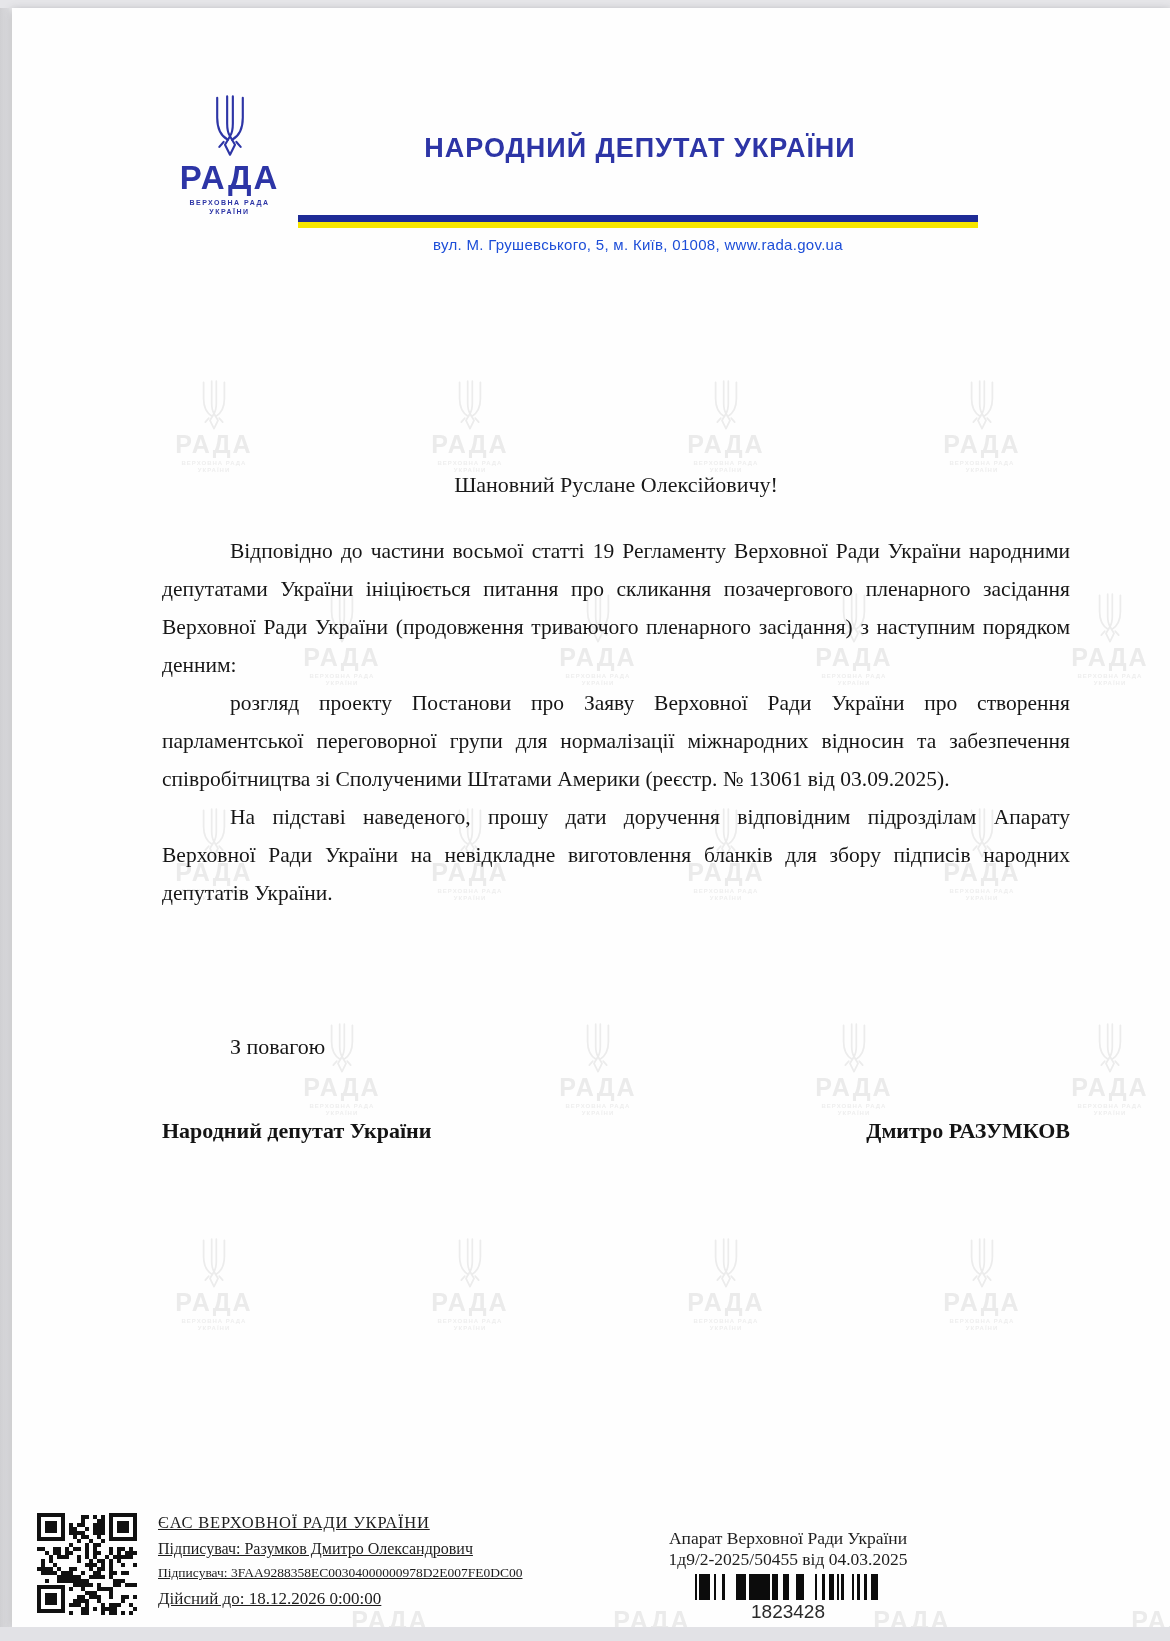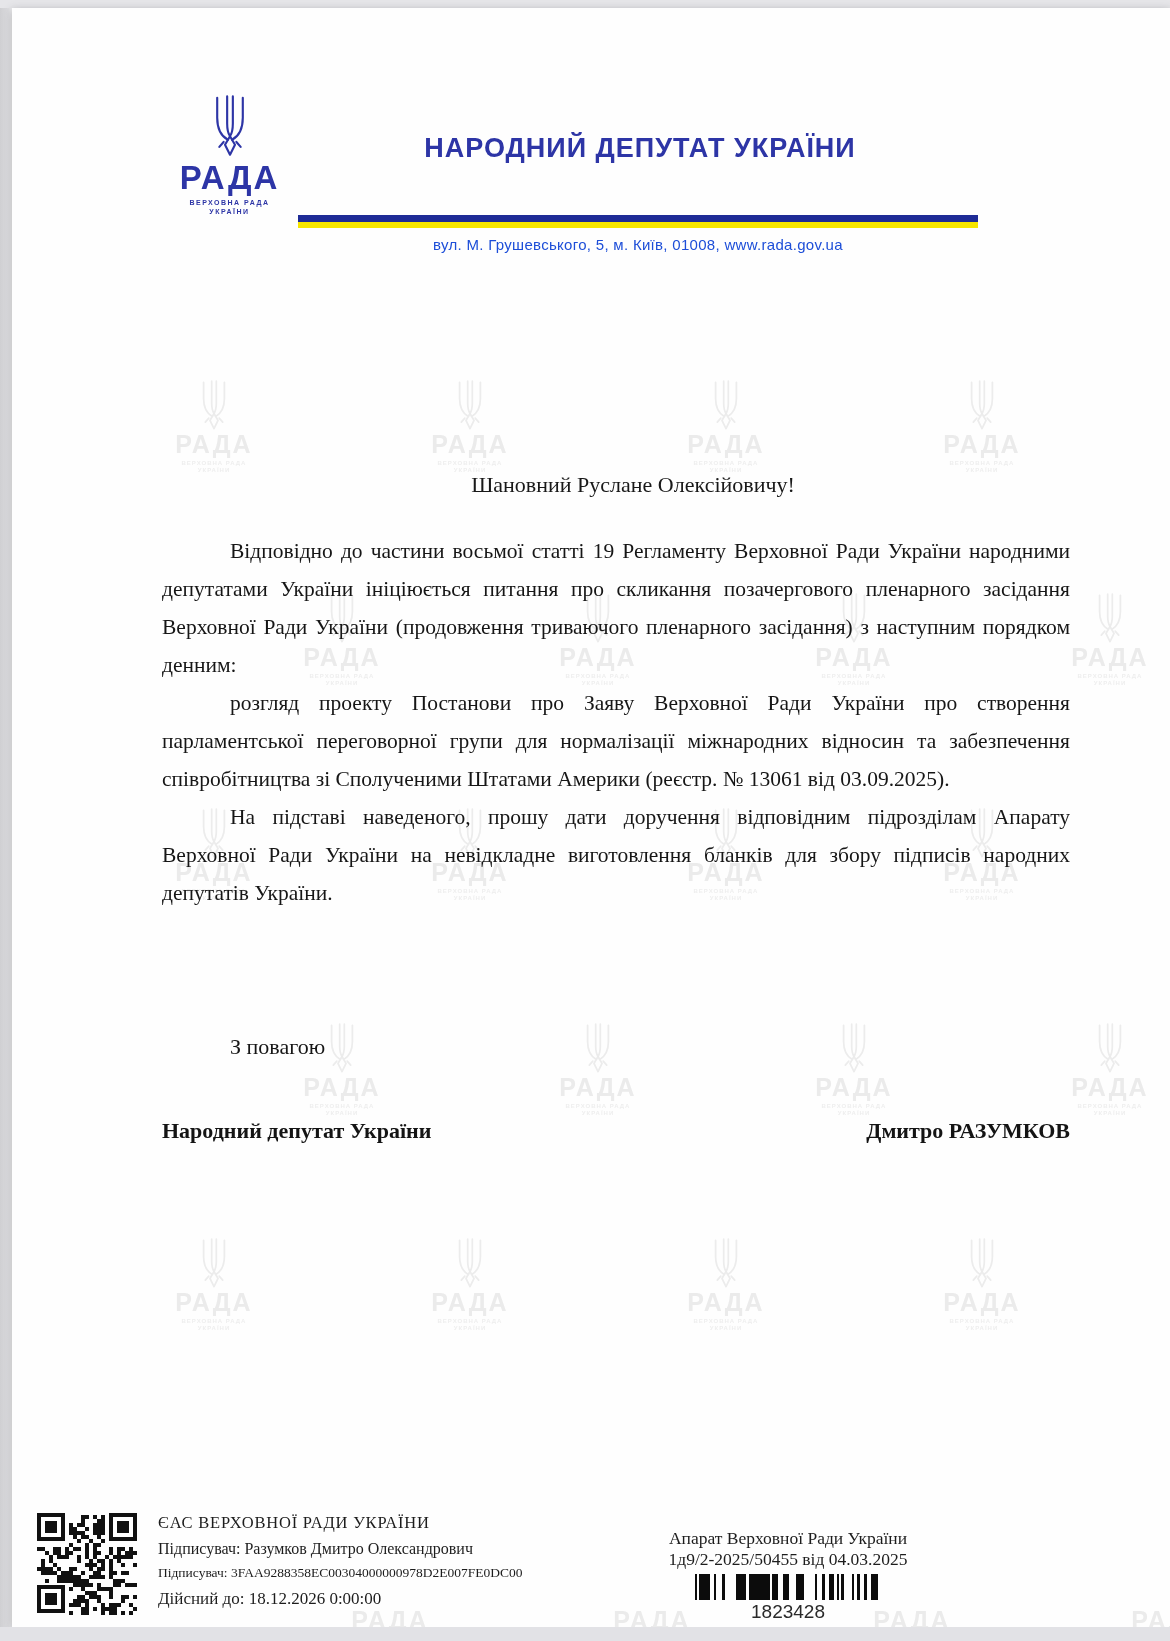--- a/index.html
+++ b/index.html
@@ -31,40 +31,40 @@
     position:absolute;left:286px;top:228px;width:680px;text-align:center;
     font-family:"Liberation Sans",sans-serif;font-size:15px;color:#1d4ed8;letter-spacing:.3px;
   }
   
   .recipient{
     position:absolute;left:648px;top:303px;width:410px;text-align:center;
     font-size:22px;font-weight:bold;color:#141414;line-height:30px;
   }
   .recipient .r2{letter-spacing:.5px;}
   .salutation{
-    position:absolute;left:167px;top:464px;width:908px;text-align:center;
+    position:absolute;left:150px;top:464px;width:908px;text-align:center;
     font-size:22px;color:#191919;
   }
   .letter-body{
     position:absolute;left:150px;top:524px;width:908px;
     font-size:21.5px;line-height:38px;color:#161616;text-align:justify;
   }
   .letter-body p{margin:0;text-indent:68px;}
   .closing{
     position:absolute;left:218px;top:1026px;
     font-size:22px;font-weight:normal;color:#161616;
   }
   .sig-row{
     position:absolute;left:150px;top:1110px;width:908px;
     display:flex;justify-content:space-between;
     font-size:22px;font-weight:bold;color:#141414;
   }
   
   .qr{position:absolute;left:25px;top:1505px;}
-  .eas{position:absolute;left:146px;top:1505px;width:480px;color:#1d1d1d;}
+  .eas{position:absolute;left:146px;top:1505px;width:480px;color:#1d1d1d;text-decoration:underline;}
   .eas-title{font-size:16.5px;letter-spacing:.8px;margin-bottom:7px;}
   .eas-signer{font-size:16px;margin-bottom:7px;}
   .eas-cert{font-size:13.5px;margin-bottom:8px;}
   .eas-valid{font-size:17px;}
   .reg{position:absolute;left:608px;top:1520px;width:336px;text-align:center;color:#1d1d1d;}
   .reg-org{font-size:17.5px;margin-bottom:0;}
   .reg-num{font-size:17.5px;margin-bottom:4px;}
   .reg svg{display:block;margin:0 auto;}
   .reg-code{font-family:"Liberation Sans",sans-serif;font-size:19px;color:#2a2a2a;margin-top:1px;}
   

